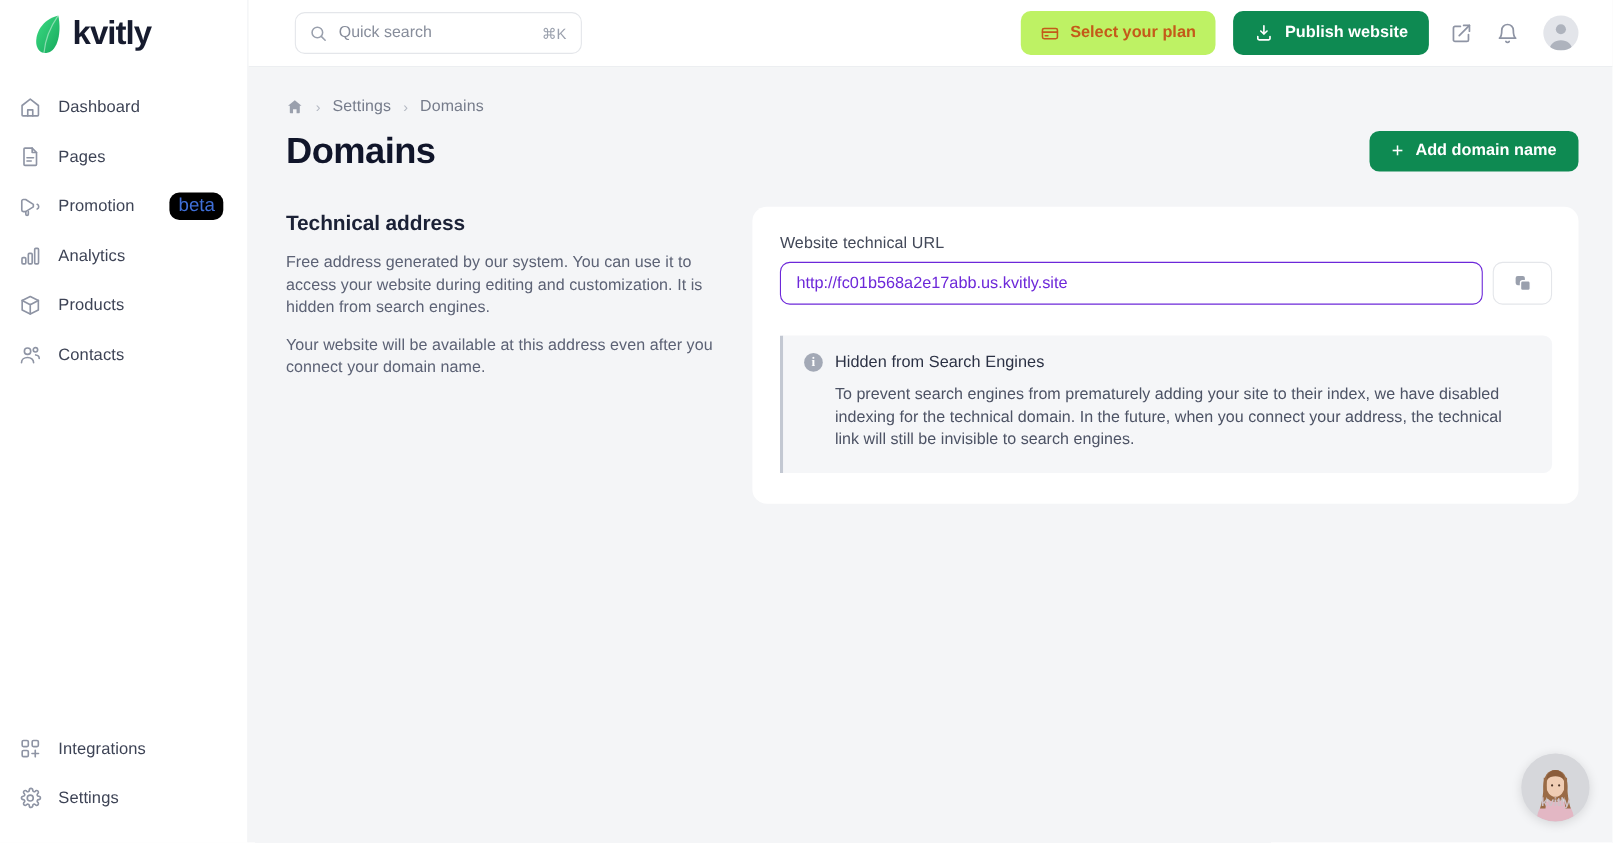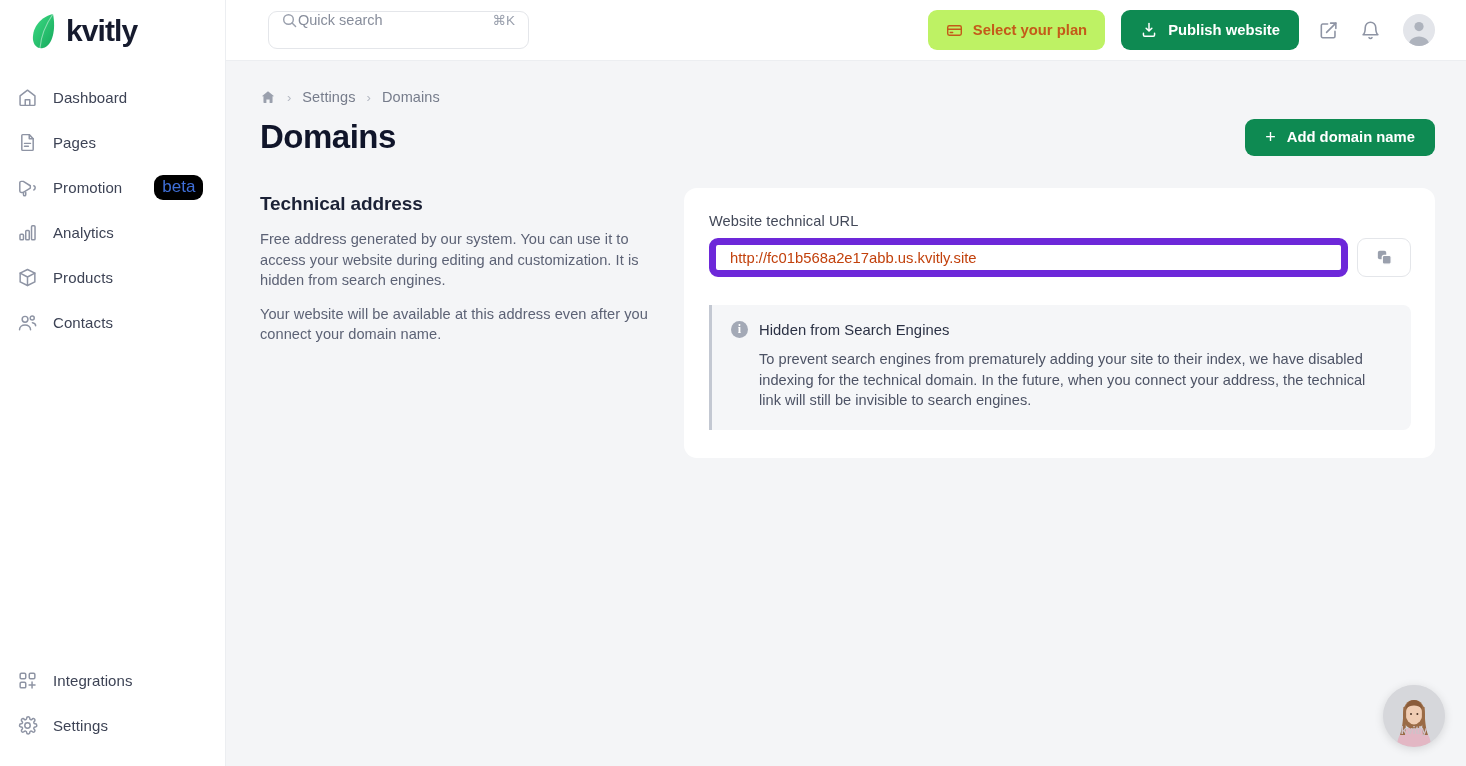--- a/index.html
+++ b/index.html
@@ -101,21 +101,23 @@
     padding: 0 31px 0 42px;
     flex-shrink: 0;
   }
 
   .search-box {
     width: 261px;
     height: 38px;
     border: 1px solid #e4e6ea;
     border-radius: 9px;
     display: flex;
+    align-items: center;
     padding: 0 13px 0 12px;
+    gap: 10px;
     background: #fff;
     cursor: text;
   }
   .search-icon { color: #9aa0ad; display: flex; flex-shrink: 0; }
   .search-ph { flex: 1; font-size: 14.5px; color: #878d9b; }
   .search-kbd { font-size: 13.5px; color: #9aa0ad; }
 
   .header-right {
     margin-left: auto;
     display: flex;
@@ -262,25 +264,25 @@
     font-size: 14.6px;
     color: #434959;
     margin-bottom: 9px;
     letter-spacing: 0.1px;
   }
 
   .input-row { display: flex; gap: 9px; }
   .url-input {
     flex: 1;
     height: 39px;
-    border: 7px solid #6d28d9;
+    border: 1px solid #6d28d9;
     border-radius: 9px;
     padding: 0 14px;
     font-size: 14.8px;
-    color: #c2410c;
+    color: #6d28d9;
     font-family: inherit;
     background: #fff;
     outline: none;
     min-width: 0;
   }
   .copy-btn {
     width: 54px;
     height: 39px;
     border: 1px solid #e4e6ea;
     border-radius: 9px;

